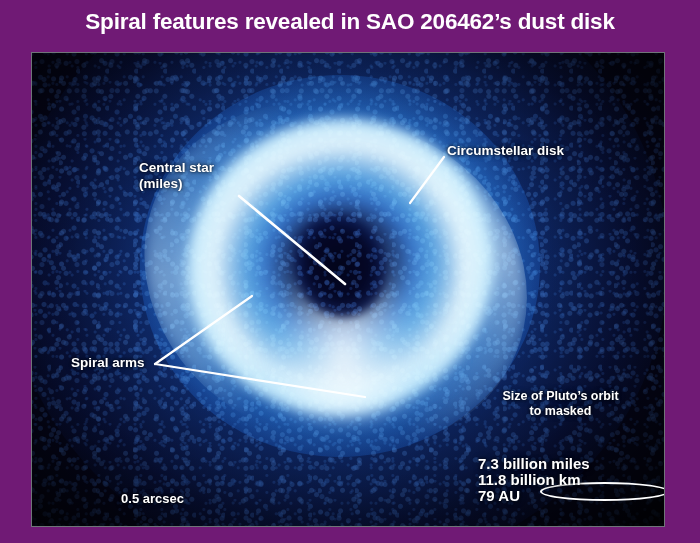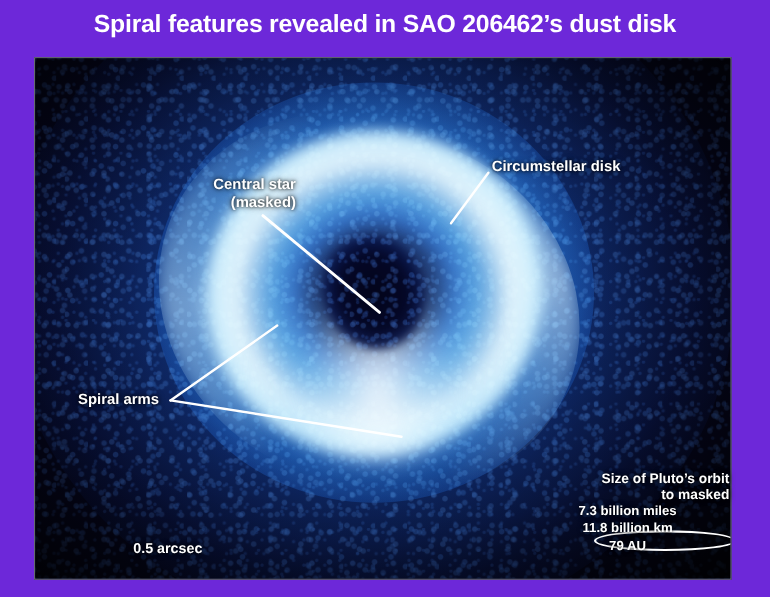--- a/index.html
+++ b/index.html
@@ -13,21 +13,21 @@
     overflow: hidden;
     font-family: "Liberation Sans", sans-serif;
     position: relative;
   }
 
   #poster {
     position: absolute;
     left: 0; top: 0;
     width: 700px;
     height: 543px;
-    background: #6d28d9;
+    background: #701a75;
   }
 
   
   #title {
     position: absolute;
     left: 0;
     top: 9px;
     width: 700px;
     text-align: center;
     color: #ffffff;
@@ -246,51 +246,49 @@
     font-size: 13.5px;
     line-height: 16px;
     white-space: pre;
     text-shadow: 0 0 3px rgba(0,0,0,0.85), 0 0 6px rgba(0,0,0,0.6);
   }
 
   #lbl-central-star {
     left: 139px;
     top: 160px;
     width: 130px;
-    text-align: right;
+    text-align: left;
   }
 
   #lbl-circumstellar {
     left: 447px;
     top: 143px;
     text-align: left;
   }
 
   #lbl-spiral-arms {
     left: 71px;
     top: 355px;
     text-align: center;
   }
 
   #lbl-pluto {
-    left: 478px;
+    left: 468px;
     top: 389px;
     width: 185px;
-    text-align: right;
+    text-align: center;
     font-size: 12.5px;
     line-height: 15px;
-    margin-top: 39px;
   }
 
   #lbl-pluto-values {
     left: 478px;
     top: 456px;
     width: 185px;
-    text-align: center;
-    font-size: 12px;
+    font-size: 15px;
     line-height: 16px;
   }
 
   #lbl-scale {
     left: 48px;
     top: 491px;
     width: 136px;
     text-align: right;
     font-size: 13px;
   }
@@ -341,21 +339,21 @@
 
   </div>
 
   <svg id="overlay" viewBox="0 0 700 543" width="700" height="543">
     <line x1="239" y1="196" x2="345" y2="284" stroke="#ffffff" stroke-width="2.6" stroke-linecap="round"></line>
     <line x1="444" y1="157" x2="410" y2="203" stroke="#ffffff" stroke-width="2.2" stroke-linecap="round"></line>
     <line x1="155" y1="364" x2="252" y2="296" stroke="#ffffff" stroke-width="2.2" stroke-linecap="round"></line>
     <line x1="155" y1="364" x2="365" y2="397" stroke="#ffffff" stroke-width="2.2" stroke-linecap="round"></line>
   </svg>
 
-  <div class="anno-text" id="lbl-central-star"><span>Central star</span><br><span>(masked)</span></div>
+  <div class="anno-text" id="lbl-central-star"><span>Central star</span><br><span>(miles)</span></div>
 
   <div class="anno-text" id="lbl-circumstellar">Circumstellar disk</div>
 
   <div class="anno-text" id="lbl-spiral-arms">Spiral arms</div>
 
   <div class="anno-text" id="lbl-pluto"><span>Size of Pluto’s orbit</span><br><span>to masked</span></div>
 
   <div class="anno-text" id="lbl-pluto-values">7.3 billion miles
 11.8 billion km
 79 AU</div>

